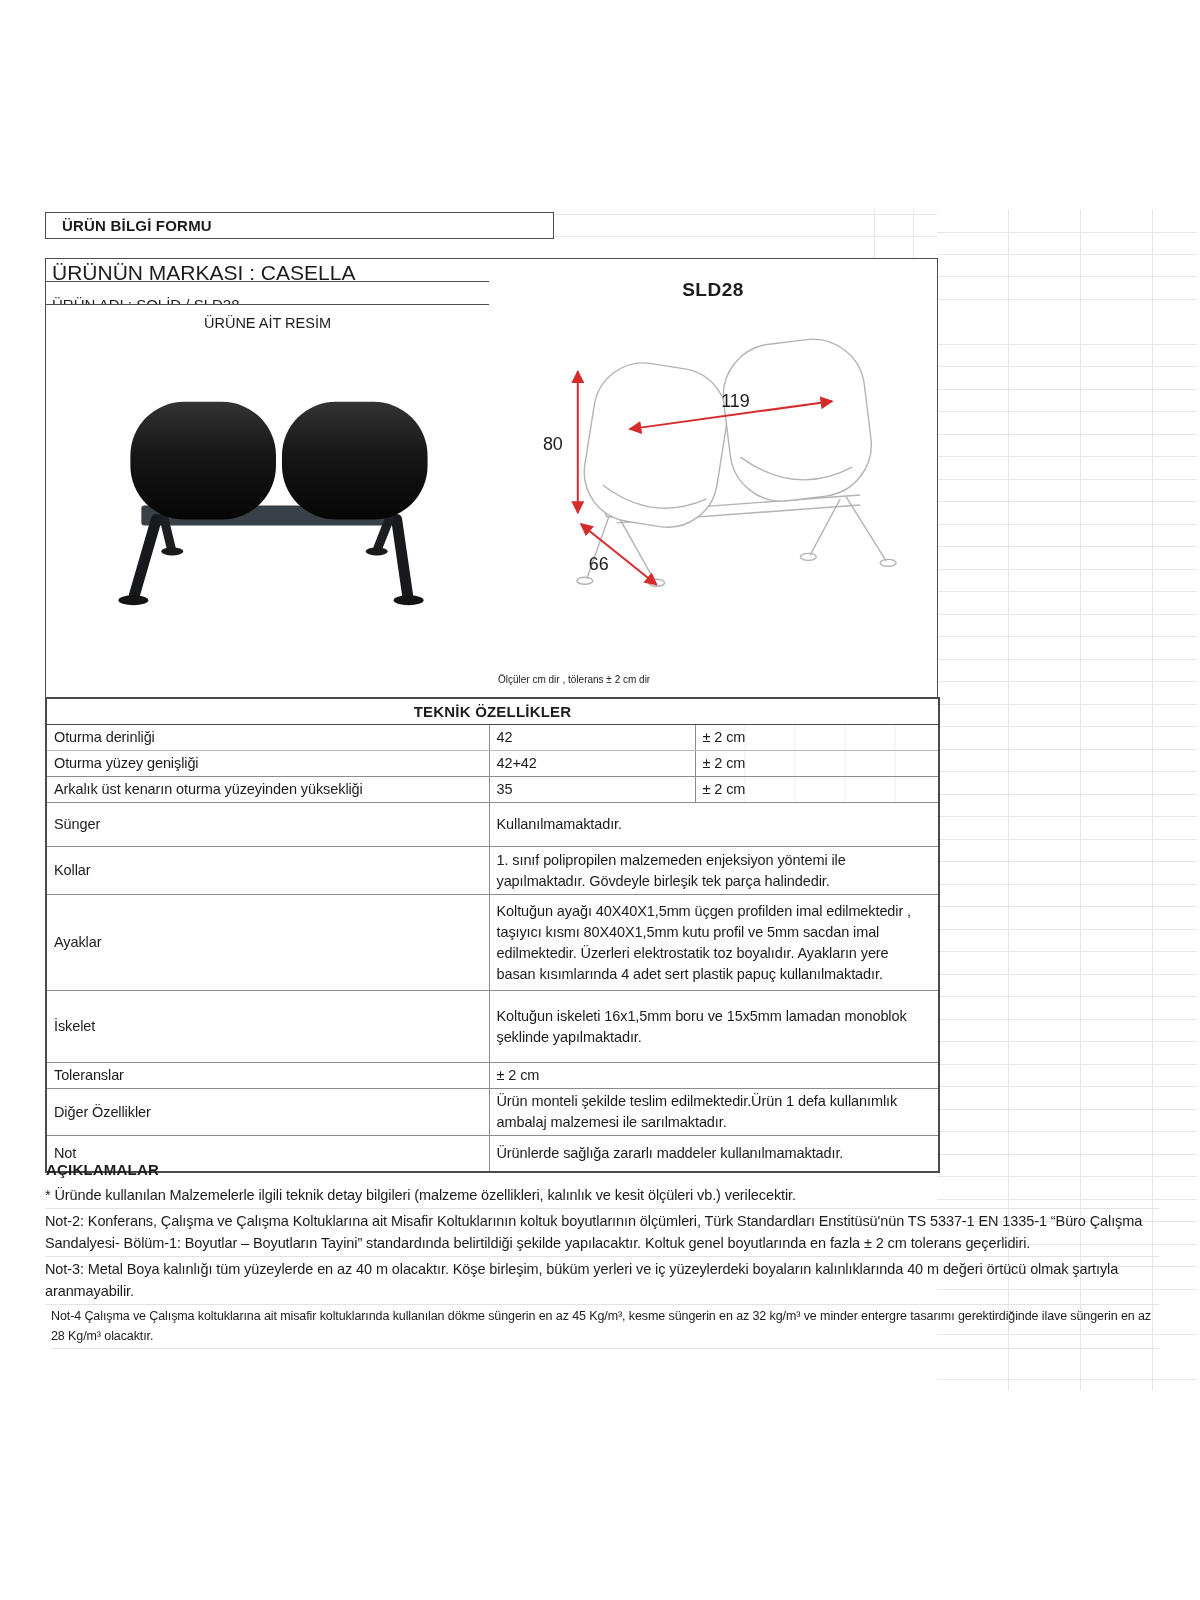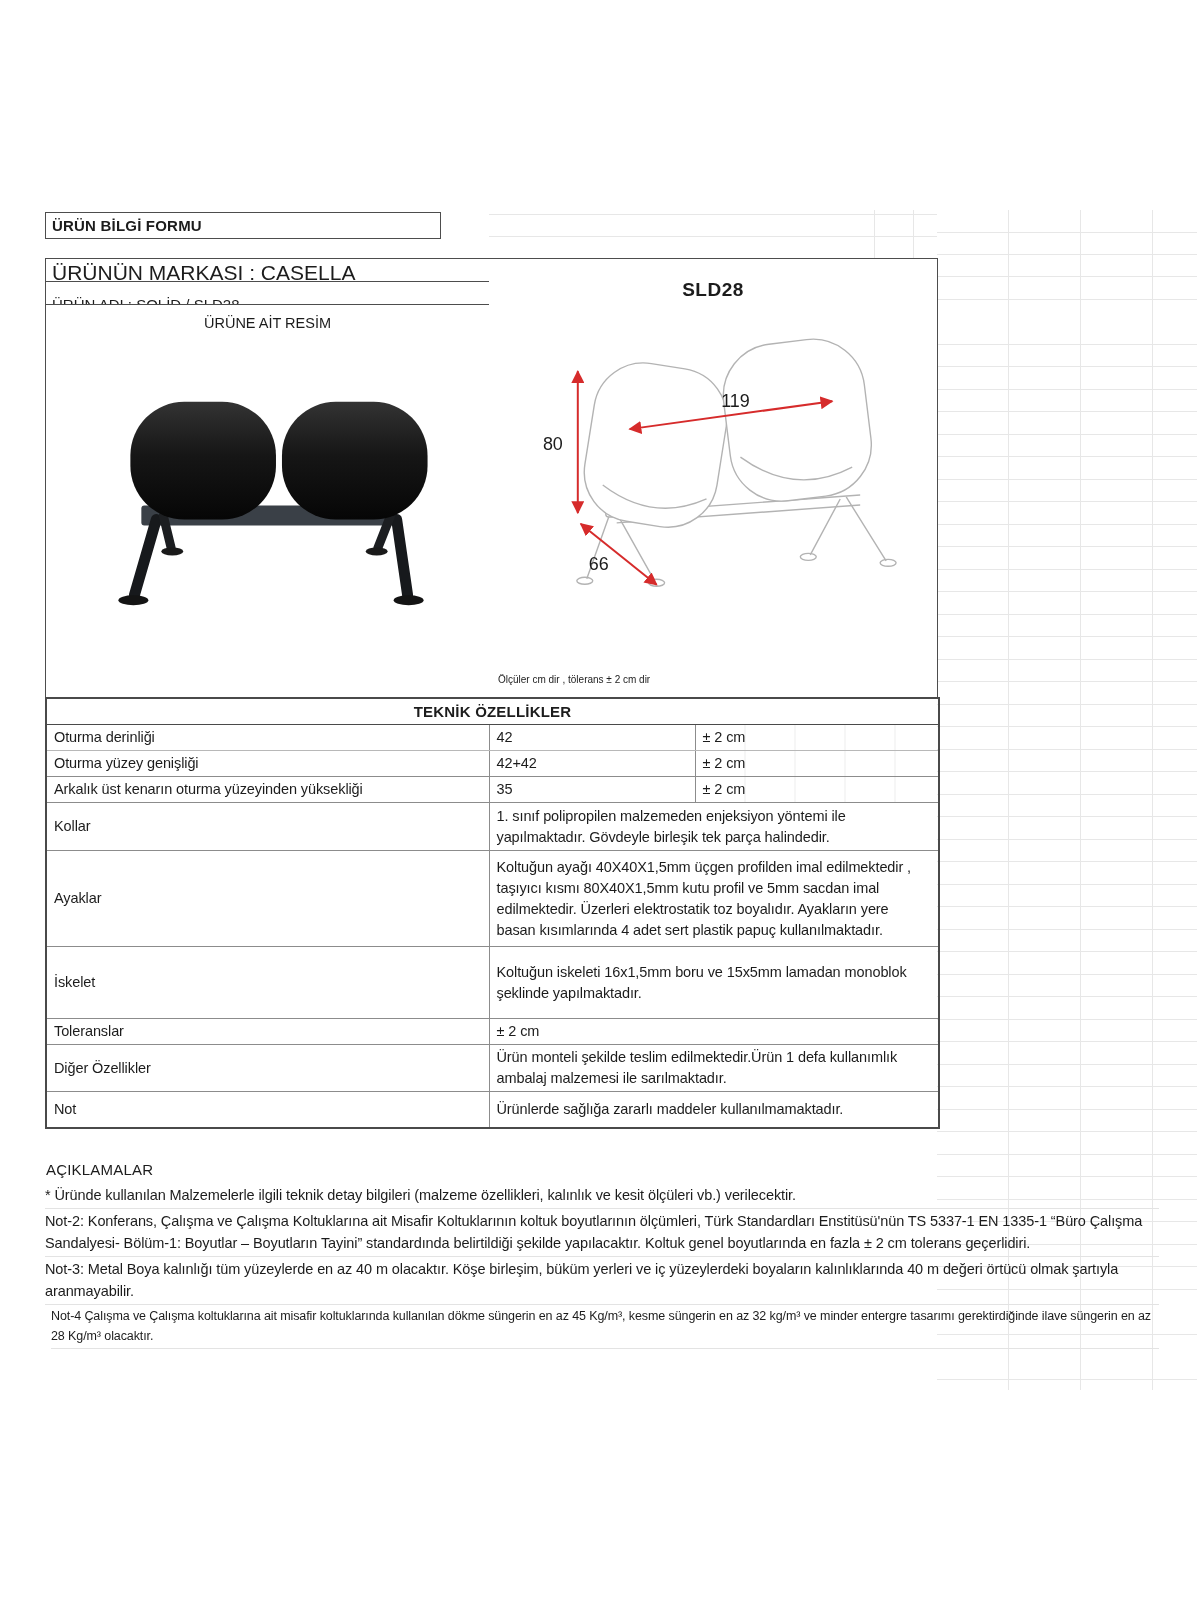--- a/index.html
+++ b/index.html
@@ -17,22 +17,22 @@
     position: absolute; left: 937px; top: 210px; width: 260px; height: 1180px;
     background:
       repeating-linear-gradient(to bottom, transparent 0 21.5px, #e7e7e7 21.5px 22.5px),
       repeating-linear-gradient(to right, transparent 0 71px, #e7e7e7 71px 72px);
   }
   .gl { position: absolute; background: #e7e7e7; }
   .gl.v { width: 1px; }
   .gl.h { height: 1px; }
   .box { position: absolute; background: #fff; border: 1px solid #4d4d4d; }
 
-  .title-box   { left: 45px; top: 212px; width: 396px; height: 27px;
-                 font-weight: bold; font-size: 15px; padding: 4px 6px; letter-spacing: .2px; }
+  .title-box   { left: 45px; top: 212px; width: 509px; height: 27px;
+                 font-weight: bold; font-size: 15px; padding: 4px 16px; letter-spacing: .2px; }
   .brand-box   { left: 45px; top: 258px; width: 445px; height: 24px; font-size: 21px; padding: 2px 6px; }
   .name-box    { left: 45px; top: 281px; width: 445px; height: 24px; font-size: 15px; padding: 14px 6px; }
   .imghdr-box  { left: 45px; top: 304px; width: 445px; height: 27px; font-size: 14.5px;
                  text-align: center; padding-top: 10px; }
 
   .photo-box   { left: 45px; top: 330px; width: 445px; height: 367px;
                  border: none; border-left: 1px solid #4d4d4d; border-right: 1px solid #cccccc; }
   .drawing-box { left: 489px; top: 258px; width: 449px; height: 439px;
                  border: none; border-top: 1px solid #4d4d4d; border-right: 1px solid #4d4d4d; }
   .drawing-title { position: absolute; left: 0; top: 20px; width: 100%;
@@ -45,21 +45,21 @@
   table.tech td { border: 1px solid #8c8c8c; padding: 2px 7px; vertical-align: middle;
                   line-height: 21px; overflow: hidden; letter-spacing: -0.1px; }
   table.tech tr.hdr td { font-weight: bold; text-align: center; font-size: 15px;
                   border-bottom: 1px solid #4a4a4a; letter-spacing: .2px; }
   table.tech td.tol { border-left: 1px solid #c4c4c4;
       background: repeating-linear-gradient(to right, transparent 0 49px, #ededed 49px 50px); }
   table.tech tr.thin1 td { border-bottom: 1px solid #b8b8b8; }
   table.tech tr.thin2 td { border-bottom: 1px dotted #9a9a9a; }
 
   .notes { position: absolute; left: 45px; top: 1157px; width: 1114px; }
-  .notes-heading { font-weight: normal; font-size: 15px; padding: 4px 0 5px 1px; letter-spacing: .2px; }
+  .notes-heading { font-weight: bold; font-size: 15px; padding: 4px 0 5px 1px; letter-spacing: .2px; }
   .note-item { font-size: 14.5px; line-height: 22px; padding: 1px 0 2px 0;
                border-bottom: 1px solid #e3e3e3; letter-spacing: -0.1px; }
   .note-item.small { font-size: 12.5px; line-height: 20px; margin-left: 6px; }
 
   svg text { font-family: "Liberation Sans", sans-serif; }
 </style>
 </head>
 <body>
 
 <div class="page">
@@ -159,20 +159,24 @@
     <tr class="thin2" style="height:22px">
       <td>Oturma yüzey genişliği</td>
       <td>42+42</td>
       <td class="tol">± 2 cm</td>
     </tr>
     <tr style="height:22px">
       <td>Arkalık üst kenarın oturma yüzeyinden yüksekliği</td>
       <td>35</td>
       <td class="tol">± 2 cm</td>
     </tr>
+    <tr style="height:44px">
+      <td>Sünger</td>
+      <td colspan="2">Kullanılmamaktadır.</td>
+    </tr>
     <tr style="height:48px">
       <td>Kollar</td>
       <td colspan="2">1. sınıf polipropilen malzemeden enjeksiyon yöntemi ile yapılmaktadır. Gövdeyle birleşik tek parça halindedir.</td>
     </tr>
     <tr style="height:96px">
       <td>Ayaklar</td>
       <td colspan="2">Koltuğun ayağı 40X40X1,5mm üçgen profilden imal edilmektedir , taşıyıcı kısmı 80X40X1,5mm kutu profil ve 5mm sacdan imal edilmektedir. Üzerleri elektrostatik toz boyalıdır. Ayakların yere basan kısımlarında 4 adet sert plastik papuç kullanılmaktadır.</td>
     </tr>
     <tr style="height:72px">
       <td>İskelet</td>

